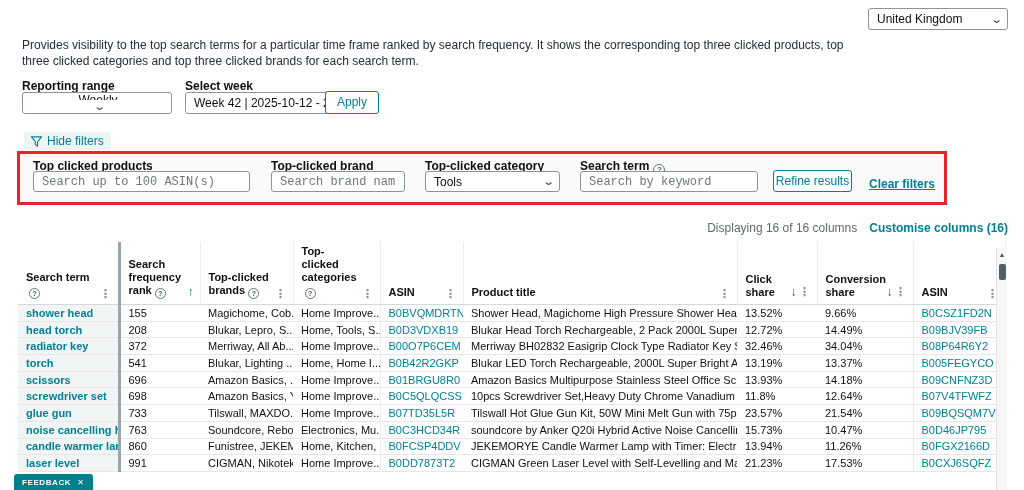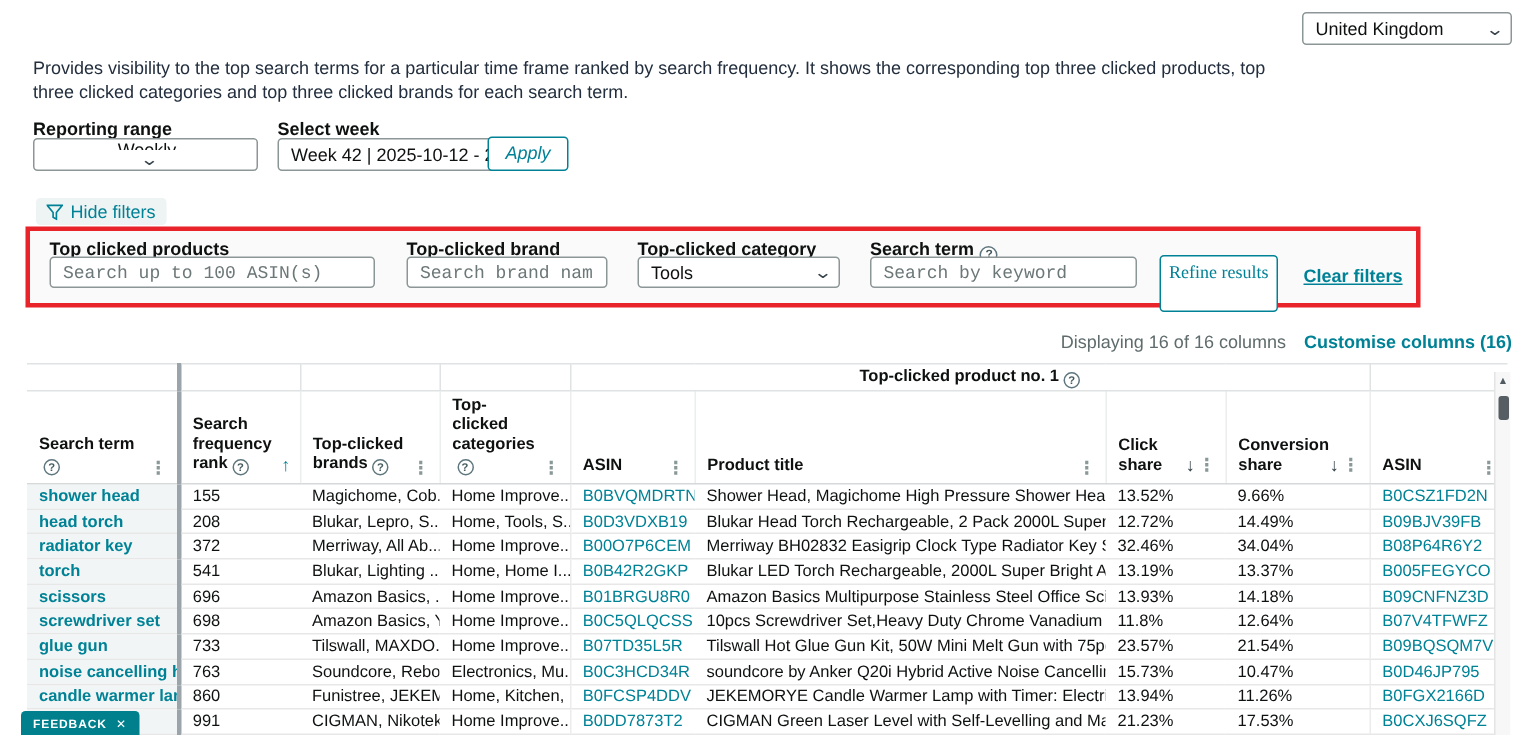--- a/index.html
+++ b/index.html
@@ -101,21 +101,21 @@
     <span class="sel-text">Weekly</span>
     <span class="chev">⌄</span>
   </div>
 
   <div class="field-label" style="left:185px; top:79px;">Select week</div>
   <div class="sel" style="left:185px; top:92px; width:176px;">
     <span class="sel-text">Week 42 | 2025-10-12 - 2025-10-18</span>
     <span class="chev">⌄</span>
   </div>
 
-  <div class="btn-outline" style="left:325px; top:91px; width:54px;font-style:italic;">Apply</div>
+  <div class="btn-outline" style="left:325px; top:91px; width:54px;">Apply</div>
 
 
   <div class="hide-filters">
     <svg width="11" height="11" viewBox="0 0 12 12">
         <path d="M0.5 1 H11.5 L7.2 6.2 V11 L4.8 9.6 V6.2 Z" fill="none" stroke="#008296" stroke-width="1.2"></path>
       </svg>
     <span>Hide filters</span>
   </div>
 
   <div class="filter-box">
@@ -129,21 +129,21 @@
     <div class="sel" style="left:405px; width:135px; height:21px;">
       <span class="sel-text">Tools</span>
       <span class="chev">⌄</span>
     </div>
 
     <div class="field-label" style="left:560px;">
       <span>Search term</span><span class="qicon">?</span>
     </div>
     <input class="txt" style="left: 560px; width: 178px;" placeholder="Search by keyword">
 
-    <div class="btn-outline" style="left:753px; top:16px; width:79px; height:38px; line-height:20px; background:#fff;font-family:Liberation Serif, serif;">Refine results</div>
+    <div class="btn-outline" style="left:753px; top:16px; width:79px; height:22px; line-height:20px; background:#fff;">Refine results</div>
     <div class="clear-link">Clear filters</div>
   </div>
 
   <div class="columns-bar">
     <span class="displaying">Displaying 16 of 16 columns</span>
     <span class="customise">Customise columns (16)</span>
   </div>
 
   <div class="table-wrap">
     <table>
@@ -152,30 +152,20 @@
           <col style="width:81px">
           <col style="width:93px">
           <col style="width:87px">
         <col style="width:83px">
           <col style="width:274px">
           <col style="width:80px">
           <col style="width:96px">
           <col style="width:92px">
       </colgroup>
       <thead>
-        <tr class="group-row">
-          <th class="c-term gsep"></th>
-          <th class="gsep"></th>
-          <th class="gsep"></th>
-          <th class="gsep"></th>
-          <th class="group-cell" colspan="4">
-            <span>Top-clicked product no. 1</span><span class="qicon qicon-sm">?</span>
-          </th>
-          <th></th>
-        </tr>
         <tr class="head-row">
           <th class="c-term">
             <div class="th-flex">
               <span class="th-label"><span>Search term</span><span class="qicon qicon-sm">?</span></span>
               <span class="th-icons">
                   <span class="kebab">⋮</span>
                 </span>
             </div>
           </th>
           <th>

